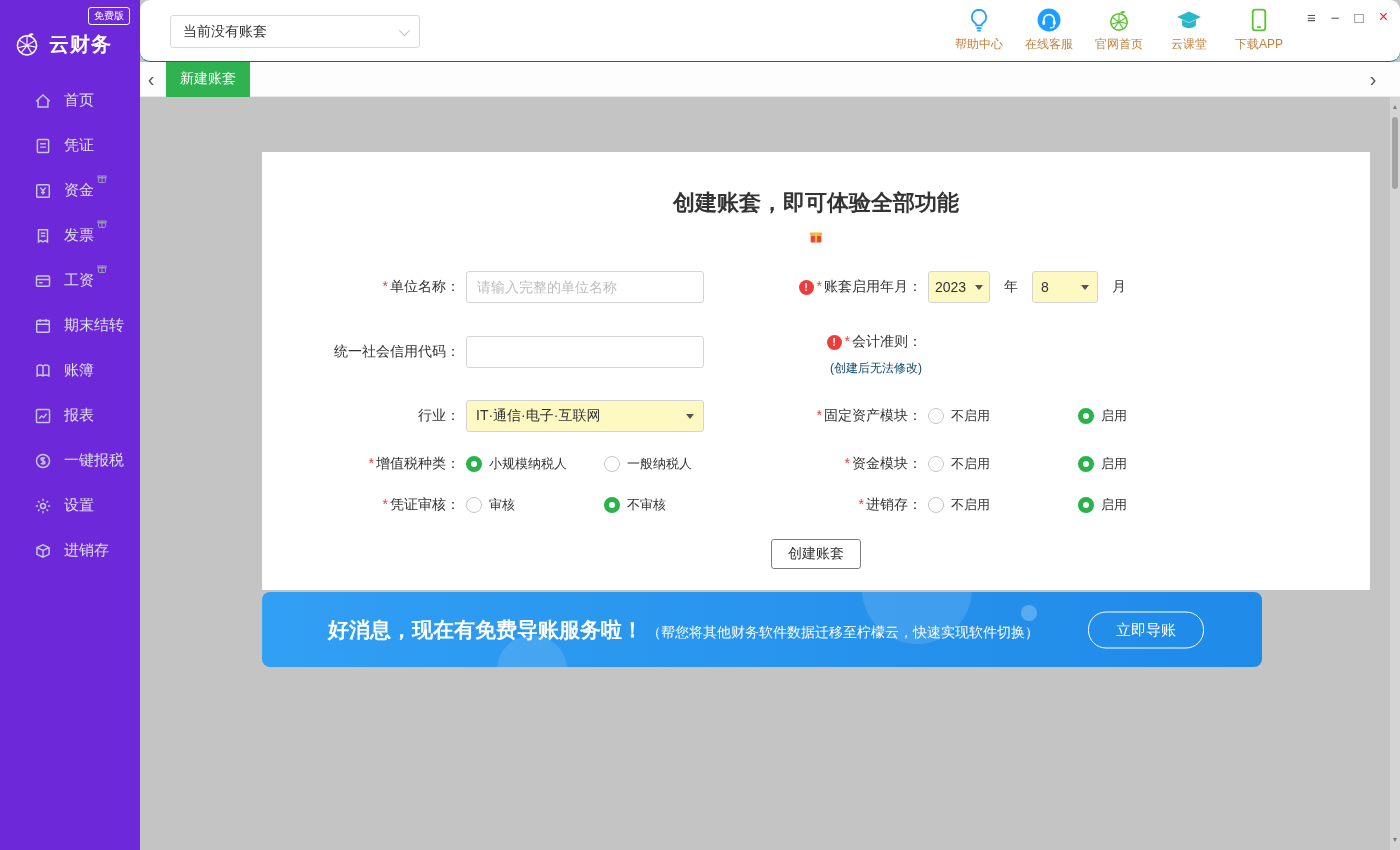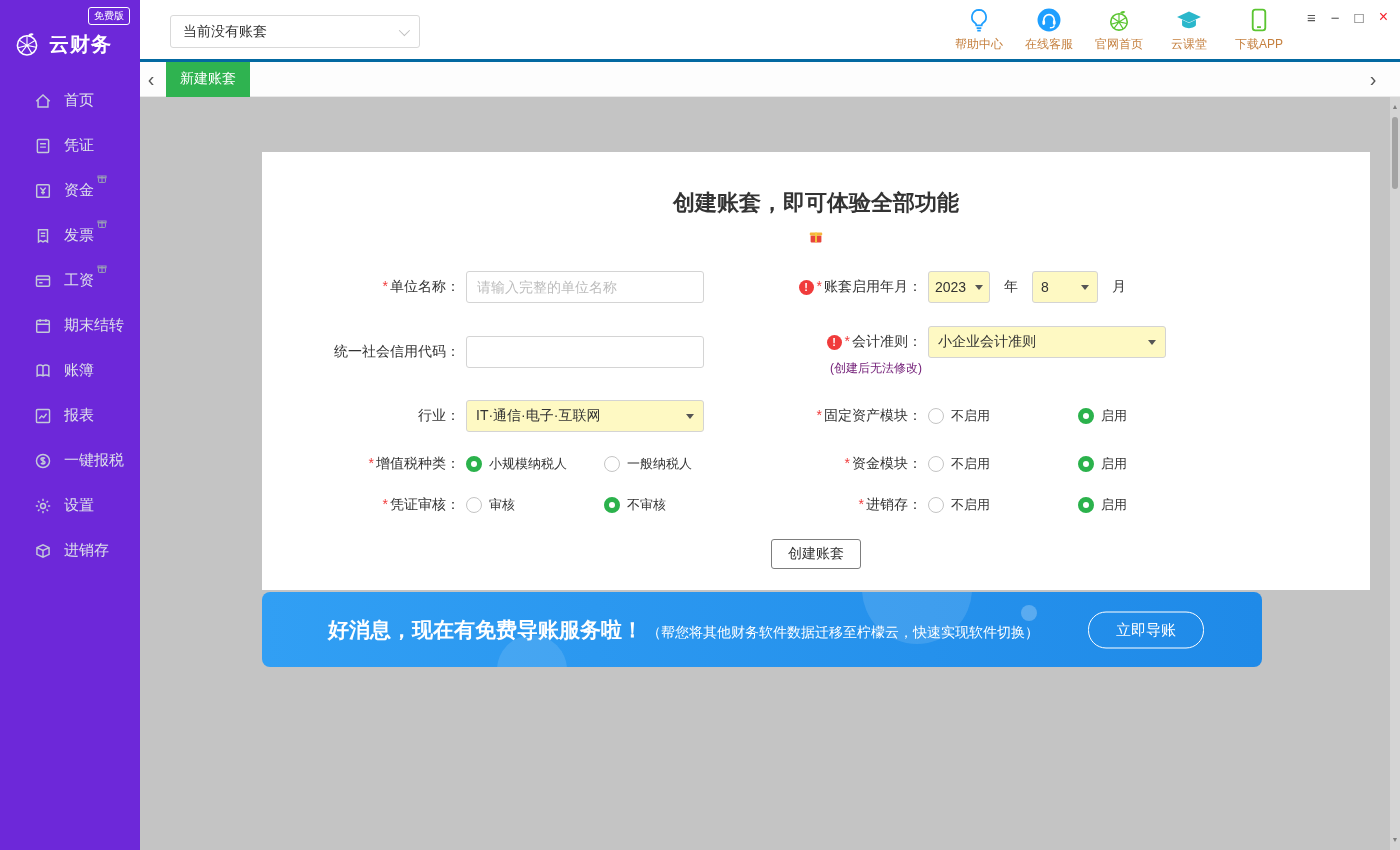--- a/index.html
+++ b/index.html
@@ -14,21 +14,21 @@
   .logo-text { color:#fff; font-size:20px; font-weight:bold; letter-spacing:1px; }
   .nav { margin-top:20px; }
   .nav-item { display:flex; align-items:center; gap:12px; height:45px; padding-left:34px; color:#dde1ea; cursor:pointer; }
   .nav-icon { width:18px; height:18px; color:#c3c9d8; flex:none; }
   .nav-icon svg { width:18px; height:18px; display:block; }
   .nav-label { font-size:15px; position:relative; white-space:nowrap; }
   .nav-badge { position:absolute; top:-7px; right:-13px; width:10px; height:10px; color:#9aa2b5; }
   .nav-badge svg { width:10px; height:10px; display:block; }
 
   
-  .topbar { position:absolute; left:140px; top:0; width:1260px; height:62px; background:#fff; border-bottom:3px solid #0369a1; z-index:4; }
+  .topbar { position:absolute; left:140px; top:0; width:1260px; height:62px; background:#fff; border-bottom:1px solid #0369a1; z-index:4;border-radius:10px; }
   .account-select { position:absolute; left:30px; top:15px; width:250px; height:33px; border:1px solid #d9d9d9; border-radius:3px; display:flex; align-items:center; justify-content:space-between; padding:0 12px; font-size:14px; color:#333; cursor:pointer; background:#fff; }
   .chev-down { width:8px; height:8px; border-right:1.5px solid #c0c0c0; border-bottom:1.5px solid #c0c0c0; transform:rotate(45deg) translateY(-2px); }
   .topbar-actions { position:absolute; right:112px; top:6px; display:flex; gap:12px; }
   .action-item { width:58px; display:flex; flex-direction:column; align-items:center; gap:3px; cursor:pointer; }
   .action-icon { width:27px; height:27px; display:flex; align-items:center; justify-content:center; }
   .action-icon svg { width:26px; height:26px; display:block; }
   .action-label { font-size:12px; color:#c5803f; white-space:nowrap; }
   .win-controls { position:absolute; right:12px; top:9px; display:flex; gap:15px; align-items:center; }
   .win-btn { font-size:15px; color:#555; cursor:pointer; line-height:1; }
   .win-btn.close { color:#f5222d; font-size:16px; }
@@ -46,21 +46,21 @@
   .card-subtitle { margin-top:11px; font-size:13px; color:#9a9a9a; display:flex; justify-content:center; align-items:center; gap:6px; }
   .gift-icon svg { width:16px; height:16px; display:block; }
 
   .form-grid { margin-top:26px; display:grid; grid-template-columns:500px 500px; row-gap:23px; }
   .cell { display:flex; align-items:center; }
   .lbl { font-size:14px; color:#333; text-align:right; white-space:nowrap; }
   .cell.left .lbl { width:198px; margin-right:6px; flex:none; }
   .lbl-wrap { width:160px; margin-right:6px; flex:none; display:flex; justify-content:flex-end; align-items:center; gap:3px; }
   .lbl-col { width:160px; margin-right:6px; flex:none; display:flex; flex-direction:column; align-items:flex-end; }
   .lbl-line { display:flex; align-items:center; gap:3px; height:32px; }
-  .lbl-note { font-size:12px; color:#701a75; margin-top:2px; white-space:nowrap; }
+  .lbl-note { font-size:12px; color:#0c4a6e; margin-top:2px; white-space:nowrap; }
   .cell.top { align-items:flex-start; }
   .required::before { content:"*"; color:#f03b3b; margin-right:2px; }
   .alert-icon { width:15px; height:15px; border-radius:50%; background:#f03b3b; color:#fff; font-size:11px; font-weight:bold; display:inline-flex; align-items:center; justify-content:center; flex:none; }
   .alert-icon::before { content:"!"; }
 
   .text-input { width:238px; height:32px; border:1px solid #d4d4d4; border-radius:3px; padding:0 10px; font-size:14px; color:#333; outline:none; font-family:inherit; }
   .text-input::placeholder { color:#bdbdbd; }
   .select { width:238px; height:32px; border:1px solid #d4d4d4; border-radius:3px; display:flex; align-items:center; justify-content:space-between; padding:0 9px; font-size:14px; color:#333; cursor:pointer; background:#fef9c3; }
   .select .tri { width:0; height:0; border-left:4.5px solid transparent; border-right:4.5px solid transparent; border-top:5.5px solid #555; flex:none; margin-left:6px; }
   .select.sm-year { width:62px; padding:0 6px; }
@@ -341,24 +341,20 @@
       </div>
 
       <div class="cell rightcol top">
         <span class="lbl-col">
           <span class="lbl-line">
             <span class="alert-icon"></span>
             <span class="lbl required">会计准则：</span>
           </span>
           <span class="lbl-note">(创建后无法修改)</span>
         </span>
-        <span class="select">
-          <span>小企业会计准则</span>
-          <span class="tri"></span>
-        </span>
       </div>
 
       <div class="cell left">
         <span class="lbl">行业：</span>
         <span class="select">
           <span>IT·通信·电子·互联网</span>
           <span class="tri"></span>
         </span>
       </div>
 

